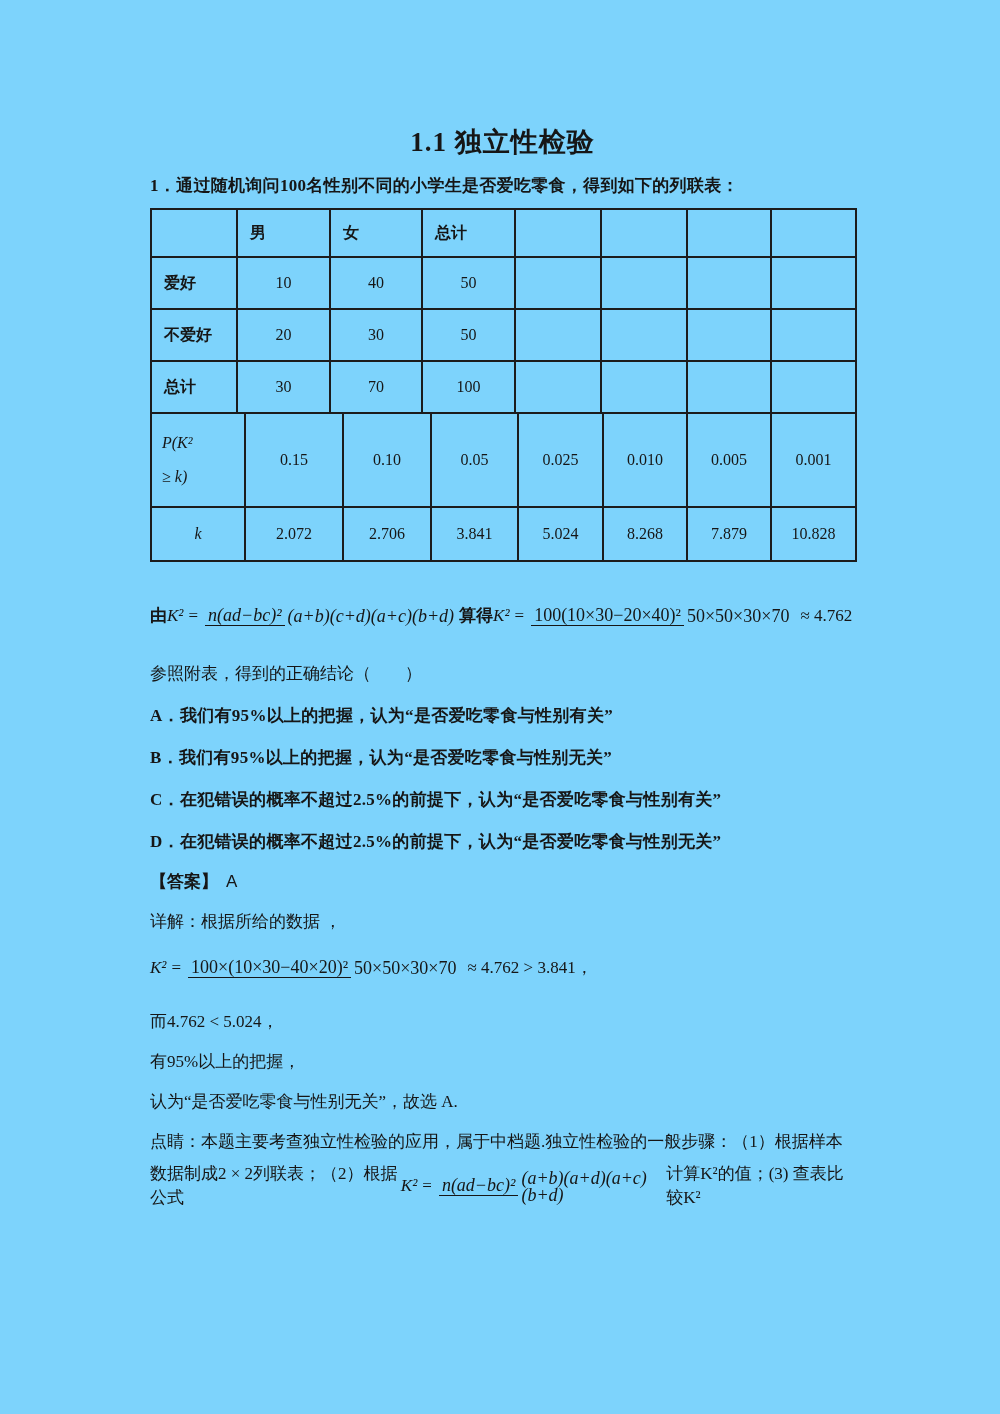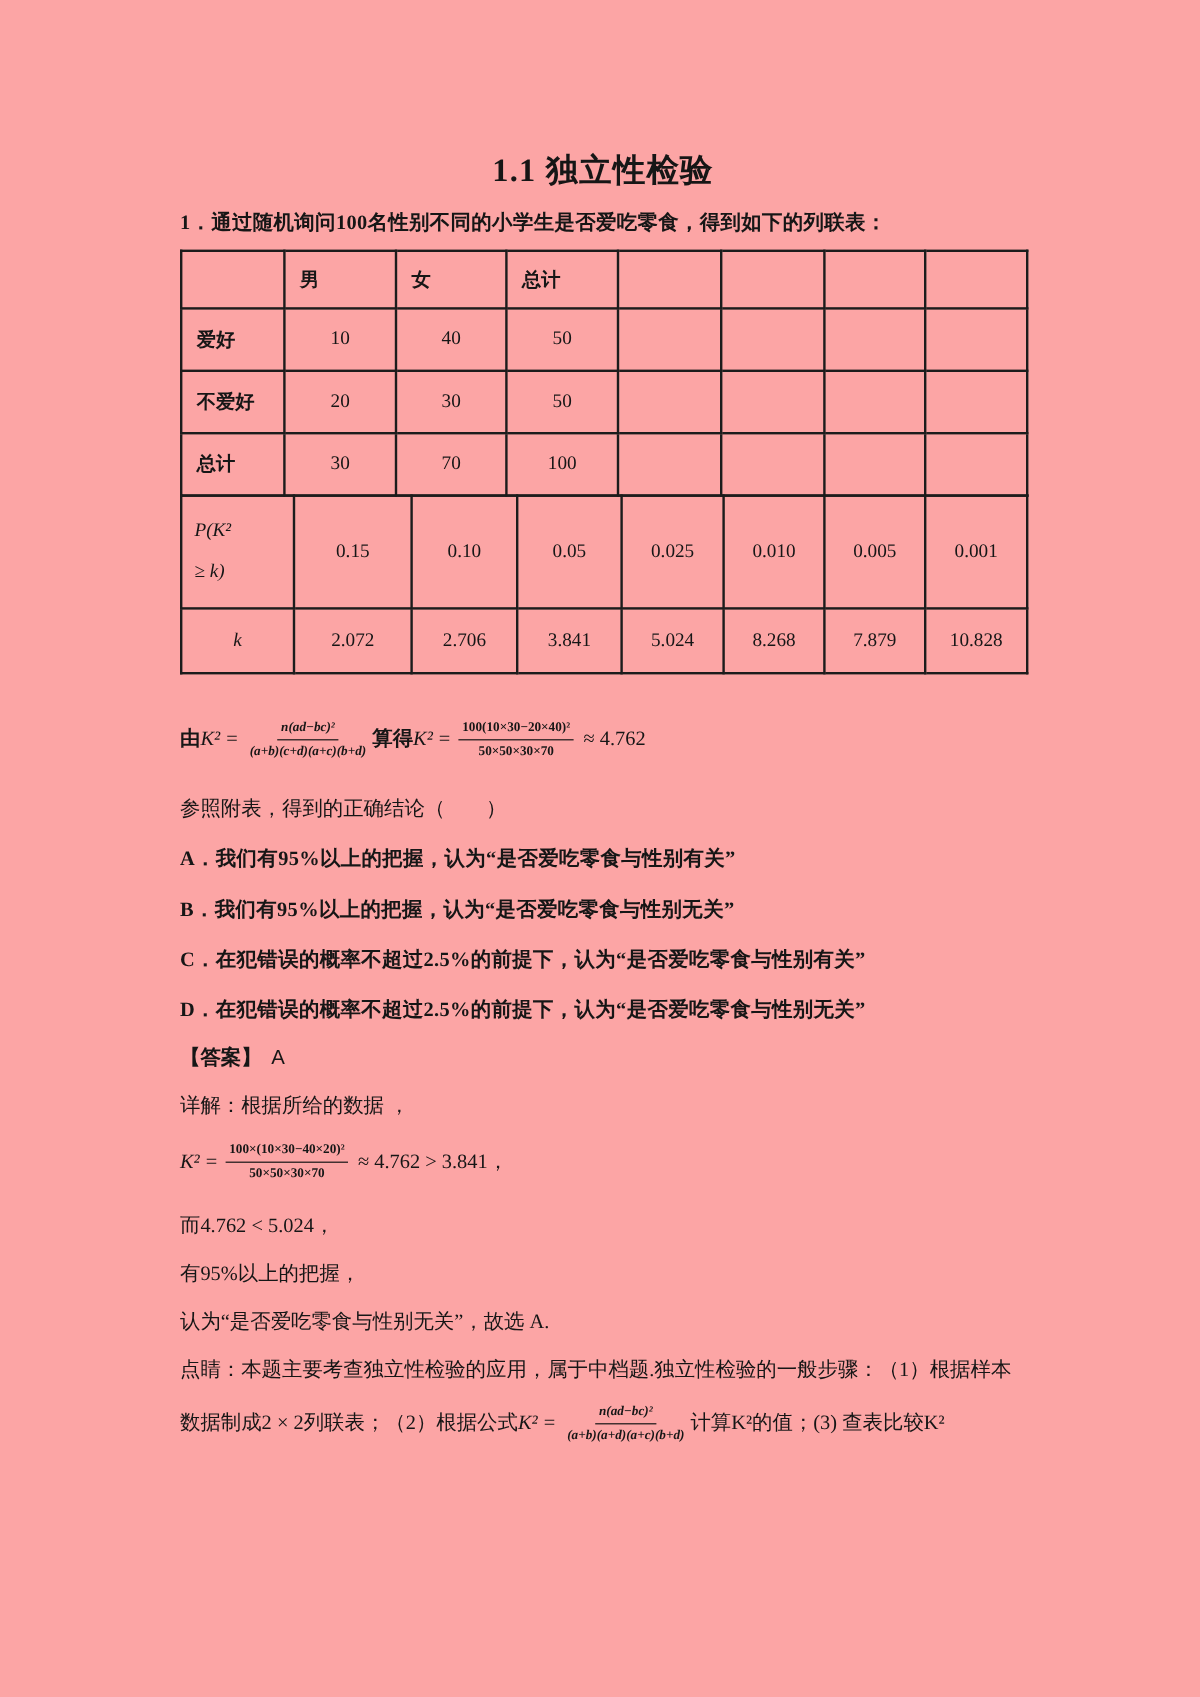--- a/index.html
+++ b/index.html
@@ -1,19 +1,19 @@
 <!DOCTYPE html>
 <html><head>
 <meta charset="utf-8">
 <style>
   html,body{margin:0;padding:0;background:#ffffff;}
   .page{
     position:relative;
     width:1000px;height:1414px;
-    background:#fca5a5;
+    background:#7dd3fc;
     box-sizing:border-box;
     padding:124px 145px 0 150px;
     font-family:"Liberation Serif","DejaVu Serif",serif;
     color:#161616;
     font-size:17px;
     overflow:hidden;
   }
   .doc-title{
     margin:0 0 14px 0;
     text-align:center;
@@ -49,25 +49,25 @@
   
   .formula-row{
     display:flex;align-items:center;flex-wrap:nowrap;
     margin-top:28px;min-height:52px;
   }
   .formula-row.f2{margin-top:8px;}
   .formula-row.f3{margin-top:6px;}
   .mi{font-style:italic;}
   .op{margin:0 5px;}
   .frac{
-    display:inline-flex;flex-direction:column;align-items:center;
-    font-size:11px;line-height:17px;margin:0 2px;vertical-align:middle;font-weight:bold;
+    display:inline-flex;flex-direction:row;align-items:center;
+    font-size:18px;line-height:17px;margin:0 2px;vertical-align:middle;
   }
   .frac .num{border-bottom:1.5px solid #161616;padding:0 3px 1px 3px;}
-  .frac .den{padding:1px 3px 0 3px;text-align:right;}
+  .frac .den{padding:1px 3px 0 3px;}
   .tail{margin-left:6px;}
   .ans-val{margin-left:8px;font-family:"Liberation Sans","DejaVu Sans",sans-serif;}
 </style>
 </head>
 <body>
 
 <div class="page">
 
   <h1 class="doc-title">1.1  独立性检验</h1>
 

